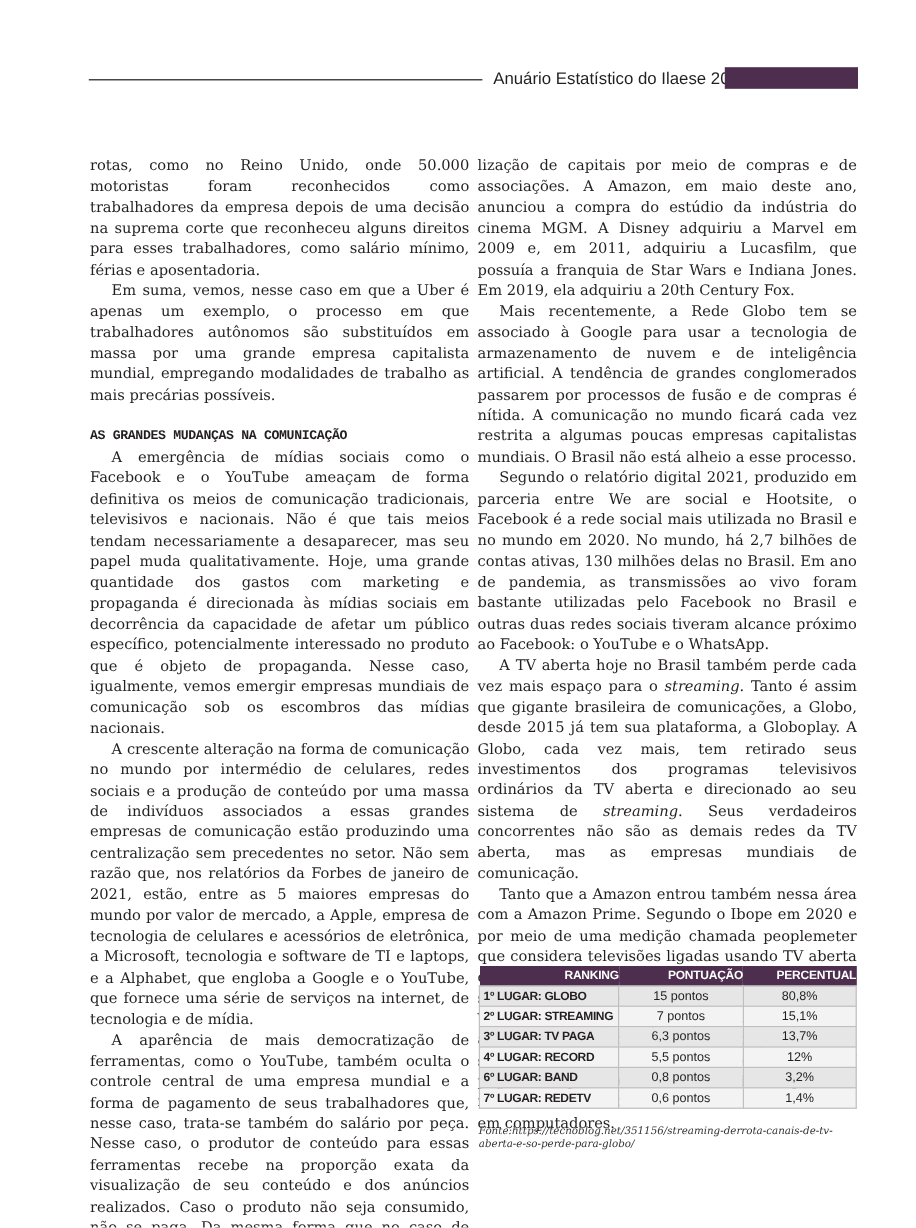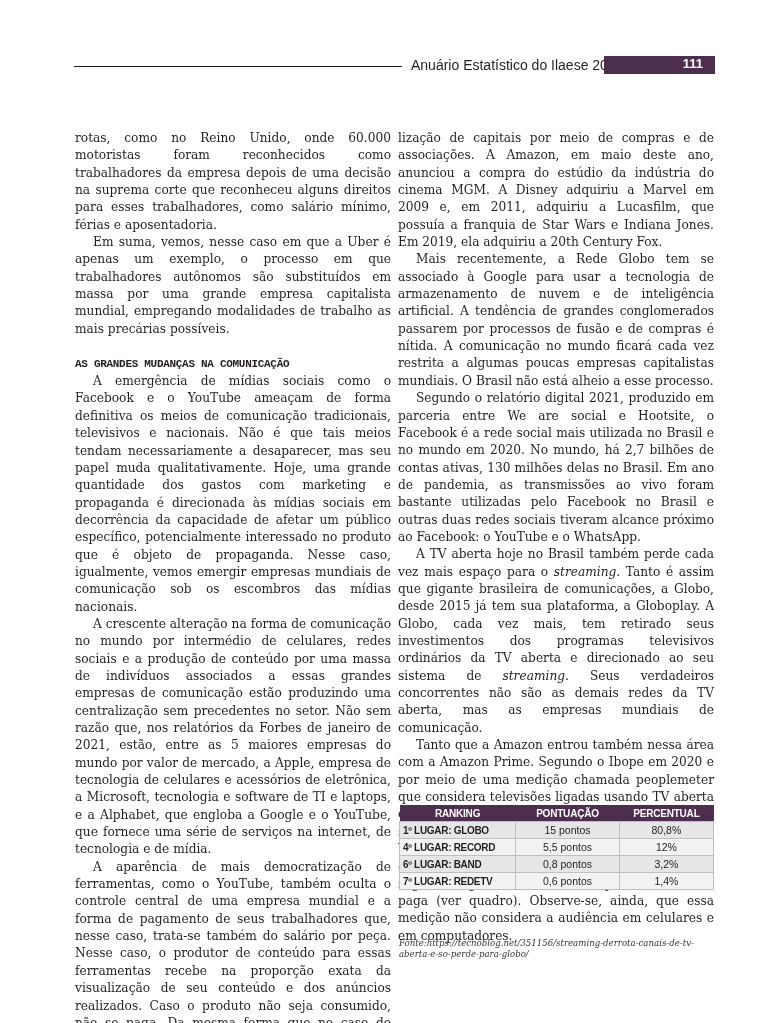--- a/index.html
+++ b/index.html
@@ -1,48 +1,48 @@
 <!DOCTYPE html>
 <html><head>
 <meta charset="utf-8">
 <style>
   html, body { margin: 0; padding: 0; background: #ffffff; }
   body { width: 763px; height: 1023px; position: relative; overflow: hidden; font-family: "DejaVu Serif", serif; color: #231f20; }
   .header-rule { position: absolute; left: 74px; top: 66px; width: 328px; height: 0; border-top: 1.5px solid #1a1a1a; }
   .header-title { position: absolute; left: 411px; top: 57px; font-family: "Liberation Sans", sans-serif; font-size: 14px; color: #231f20; white-space: nowrap; }
   .page-box { position: absolute; left: 604px; top: 56px; width: 111px; height: 18px; background: #4d2e4e; }
-  .page-num { position: absolute; right: 12px; top: 0; font-family: "Liberation Sans", sans-serif; font-weight: bold; font-size: 13px; color: #ffffff; }
+  .page-num { position: absolute; right: 12px; top: 17px; font-family: "Liberation Sans", sans-serif; font-weight: bold; font-size: 13px; color: #ffffff; }
 
   .col { position: absolute; top: 130px; width: 316px; font-size: 12.2px; line-height: 17.35px; text-align: justify; hyphens: auto; }
   .col-left { left: 75px; }
   .col-right { left: 398px; width: 316px; }
   .col p { margin: 0; text-indent: 0; }
   .col p.ind { text-indent: 18px; }
   .col p i { }
   .section-heading { margin: 18px 0 0 0; font-family: Liberation Mono, monospace; font-weight: bold; font-size: 11px; letter-spacing: -0.3px; text-transform: uppercase; line-height: 17px; }
 
   table.rank { position: absolute; left: 399px; top: 805px; width: 315px; border-collapse: collapse; font-family: "Liberation Sans", sans-serif; font-size: 10.5px; }
-  table.rank th { background: #4d2e4e; color: #ffffff; font-weight: bold; font-size: 10px; height: 16px; padding: 0; text-align: center; letter-spacing: -0.2px; }
+  table.rank th { background: #4d2e4e; color: #ffffff; font-weight: bold; font-size: 10px; height: 16px; padding: 0; text-align: right; letter-spacing: -0.2px; }
   table.rank td { height: 16px; padding: 0 4px; border: 1px solid #bfbfbf; text-align: center; color: #231f20; margin-top: 14px; }
   table.rank tr:nth-child(odd) td { background: #e6e6e6; }
   table.rank tr:nth-child(even) td { background: #f3f3f3; }
   table.rank td.rk { text-align: left; font-weight: bold; font-size: 10px; letter-spacing: -0.3px; padding-left: 3px; }
   .source { position: absolute; left: 399px; top: 938px; width: 318px; font-family: "DejaVu Serif", serif; font-style: italic; font-size: 8.6px; line-height: 11px; color: #333; }
 </style>
 </head>
 <body>
 
 <div class="header-rule"></div>
 <div class="header-title">Anuário Estatístico do Ilaese 2021</div>
 <div class="page-box">
   <span class="page-num">111</span>
 </div>
 
 <div class="col col-left">
-  <p>rotas, como no Reino Unido, onde 60.000 motoristas foram reconhecidos como trabalhadores da empresa depois de uma decisão na suprema corte que reconheceu alguns direitos para esses trabalhadores, como salário mínimo, férias e aposentadoria.</p>
+  <p>rotas, como no Reino Unido, onde 50.000 motoristas foram reconhecidos como trabalhadores da empresa depois de uma decisão na suprema corte que reconheceu alguns direitos para esses trabalhadores, como salário mínimo, férias e aposentadoria.</p>
   <p class="ind">Em suma, vemos, nesse caso em que a Uber é apenas um exemplo, o processo em que trabalhadores autônomos são substituídos em massa por uma grande empresa capitalista mundial, empregando modalidades de trabalho as mais precárias possíveis.</p>
   <div class="section-heading">As grandes mudanças na comunicação</div>
   <p class="ind">A emergência de mídias sociais como o Facebook e o YouTube ameaçam de forma definitiva os meios de comunicação tradicionais, televisivos e nacionais. Não é que tais meios tendam necessariamente a desaparecer, mas seu papel muda qualitativamente. Hoje, uma grande quantidade dos gastos com marketing e propaganda é direcionada às mídias sociais em decorrência da capacidade de afetar um público específico, potencialmente interessado no produto que é objeto de propaganda. Nesse caso, igualmente, vemos emergir empresas mundiais de comunicação sob os escombros das mídias nacionais.</p>
   <p class="ind">A crescente alteração na forma de comunicação no mundo por intermédio de celulares, redes sociais e a produção de conteúdo por uma massa de indivíduos associados a essas grandes empresas de comunicação estão produzindo uma centralização sem precedentes no setor. Não sem razão que, nos relatórios da Forbes de janeiro de 2021, estão, entre as 5 maiores empresas do mundo por valor de mercado, a Apple, empresa de tecnologia de celulares e acessórios de eletrônica, a Microsoft, tecnologia e software de TI e laptops, e a Alphabet, que engloba a Google e o YouTube, que fornece uma série de serviços na internet, de tecnologia e de mídia.</p>
   <p class="ind">A aparência de mais democratização de ferramentas, como o YouTube, também oculta o controle central de uma empresa mundial e a forma de pagamento de seus trabalhadores que, nesse caso, trata-se também do salário por peça. Nesse caso, o produtor de conteúdo para essas ferramentas recebe na proporção exata da visualização de seu conteúdo e dos anúncios realizados. Caso o produto não seja consumido, não se paga. Da mesma forma que no caso de Uber, o pagamento aos trabalhadores por peça se dá na proporção exata do consumo das mercadorias que produzem. A plataforma passa a ter total controle da relação entre custos de produção e consumo. Se o consumo cai, os custos de produção caem na mesma proporção.</p>
 
 </div>
 
 <div class="col col-right">
   <p>lização de capitais por meio de compras e de associações. A Amazon, em maio deste ano, anunciou a compra do estúdio da indústria do cinema MGM. A Disney adquiriu a Marvel em 2009 e, em 2011, adquiriu a Lucasfilm, que possuía a franquia de Star Wars e Indiana Jones. Em 2019, ela adquiriu a 20th Century Fox.</p>
@@ -60,20 +60,30 @@
       <th style="width:30%">PERCENTUAL</th>
     </tr>
   </thead>
   <tbody>
     <tr>
         <td class="rk">1º LUGAR: GLOBO</td>
         <td>15 pontos</td>
         <td>80,8%</td>
       </tr>
     <tr>
+        <td class="rk">2º LUGAR: STREAMING</td>
+        <td>7 pontos</td>
+        <td>15,1%</td>
+      </tr>
+    <tr>
+        <td class="rk">3º LUGAR: TV PAGA</td>
+        <td>6,3 pontos</td>
+        <td>13,7%</td>
+      </tr>
+    <tr>
         <td class="rk">4º LUGAR: RECORD</td>
         <td>5,5 pontos</td>
         <td>12%</td>
       </tr>
     <tr>
         <td class="rk">6º LUGAR: BAND</td>
         <td>0,8 pontos</td>
         <td>3,2%</td>
       </tr>
     <tr>

